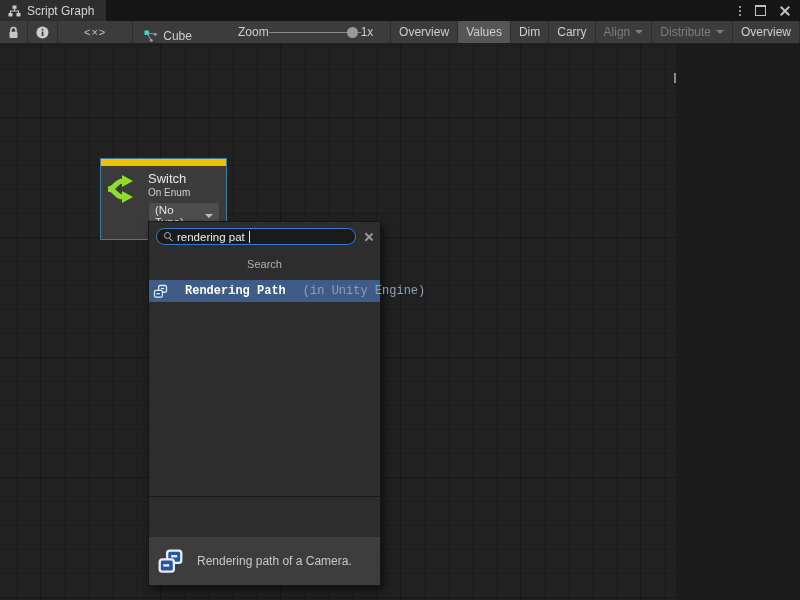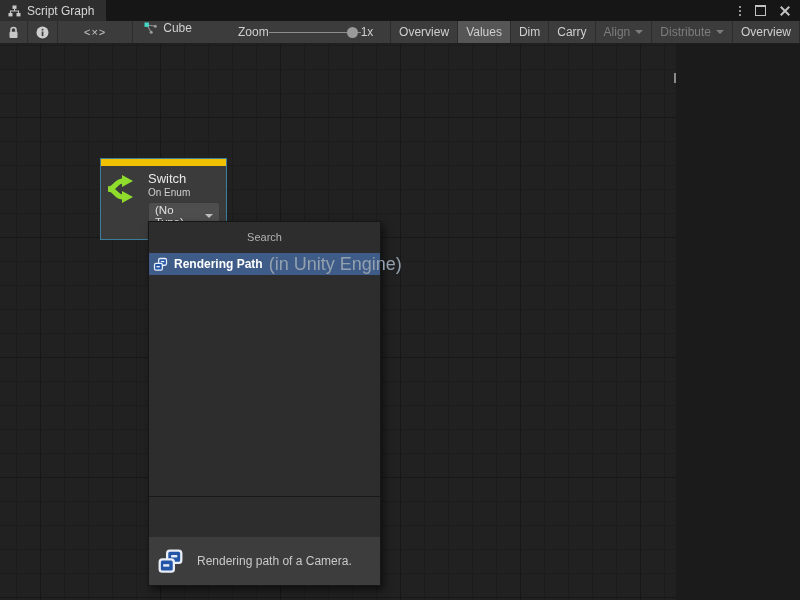--- a/index.html
+++ b/index.html
@@ -24,21 +24,21 @@
   .toolbar{position:absolute;left:0;top:21px;width:800px;height:23px;background:#3c3c3c;
     display:flex;align-items:stretch;color:#cfcfcf;font-size:12px;border-bottom:1px solid #1f1f1f;
     box-sizing:border-box;}
   .tbtn{display:flex;align-items:center;justify-content:center;padding:0 8px;
     border-right:1px solid #2c2c2c;white-space:nowrap;}
   .tbtn.active{background:#565656;}
   .tbtn.disabled{color:#7d7d7d;}
   .tbtn .arr{width:0;height:0;border-left:4px solid transparent;border-right:4px solid transparent;
     border-top:4px solid #7d7d7d;margin-left:5px;}
   .code-glyph{letter-spacing:1px;font-size:11px;color:#c8c8c8;padding:0 18px;}
-  .graphname{display:flex;align-items:flex-start;gap:5px;padding:0 10px;border-right:none;}
+  .graphname{display:flex;align-items:flex-end;gap:5px;padding:0 10px;border-right:none;}
   .zoomgrp{display:flex;align-items:center;gap:0;padding:0 8px;}
   .slider{position:relative;width:92px;height:23px;}
   .slider .track{position:absolute;left:0;right:0;top:11px;height:1px;background:#8d8d8d;}
   .slider .handle{position:absolute;top:6px;left:78px;width:11px;height:11px;border-radius:50%;
     background:#9a9a9a;}
   .rightgrp{margin-left:auto;display:flex;align-items:stretch;}
   .rightgrp .tbtn:first-child{border-left:1px solid #2c2c2c;}
 
   
   .canvas{position:absolute;left:0;top:44px;width:676px;height:556px;background:#212121;
@@ -77,24 +77,24 @@
   .mag .stem{position:absolute;left:6px;top:6px;width:3.5px;height:1.4px;background:#b5b5b5;
     transform:rotate(45deg);transform-origin:0 0;}
   .query{font-size:11.5px;color:#eeeeee;white-space:pre;}
   .caret{width:1px;height:12px;background:#e6e6e6;animation:blink 1s steps(1) infinite;}
   @keyframes blink{50%{opacity:0;}}
   .clearx{position:relative;width:12px;height:12px;margin-left:7px;flex:0 0 auto;}
   .clearx:before,.clearx:after{content:"";position:absolute;left:5px;top:1px;width:1.6px;height:10px;
     background:#9a9a9a;}
   .clearx:before{transform:rotate(45deg);} .clearx:after{transform:rotate(-45deg);}
   .sectionhdr{text-align:center;font-size:11px;color:#b2b2b2;padding:9px 0 10px 0;}
-  .resultrow{display:flex;align-items:center;gap:6px;height:22px;background:var(--selection-blue,#3e5c87);
-    padding:0 4px;}
+  .resultrow{display:flex;align-items:center;gap:17px;height:22px;background:var(--selection-blue,#3e5c87);
+    padding:0 4px;font-family:Liberation Mono, monospace;}
   .resultname{font-size:12px;font-weight:bold;color:#ffffff;white-space:nowrap;}
-  .resultctx{font-size:18px;color:#93a0af;white-space:nowrap;}
+  .resultctx{font-size:12px;color:#93a0af;white-space:nowrap;}
   .popup .spacer{flex:1;}
   .popup .divider{height:1px;background:#191919;}
   .popup .footer{height:48px;background:#3d3d3d;display:flex;align-items:center;gap:13px;
     padding:0 0 0 8px;margin-top:40px;}
   .footertext{font-size:12px;color:#c9c9c9;}
 
   svg{display:block;}
 </style>
 </head>
 <body>
@@ -213,20 +213,31 @@
           <div class="subtitle">On Enum</div>
           <div class="typedrop">
             <span>(No Type)</span>
             <span class="arr"></span>
           </div>
         </div>
       </div>
     </div>
 
     <div class="popup">
+      <div class="searchrow">
+        <div class="searchbox">
+          <span class="mag">
+              <span class="lens"></span>
+              <span class="stem"></span>
+            </span>
+          <span class="query">rendering pat</span>
+          <span class="caret"></span>
+        </div>
+        <span class="clearx"></span>
+      </div>
       <div class="sectionhdr">Search</div>
       <div class="resultrow">
         <span>
           <svg width="15" height="15" viewBox="0 0 20 20">
             <rect x="7.5" y="2" width="10.5" height="9" rx="2" fill="#2456a8" stroke="#e9eef6" stroke-width="1.7"></rect>
             <rect x="10.5" y="5.2" width="4.5" height="1.8" fill="#e9eef6"></rect>
             <rect x="2" y="8.5" width="10.5" height="9" rx="2" fill="#2456a8" stroke="#e9eef6" stroke-width="1.7"></rect>
             <rect x="4.6" y="12" width="4.5" height="1.8" fill="#e9eef6"></rect>
           </svg>
         </span>

